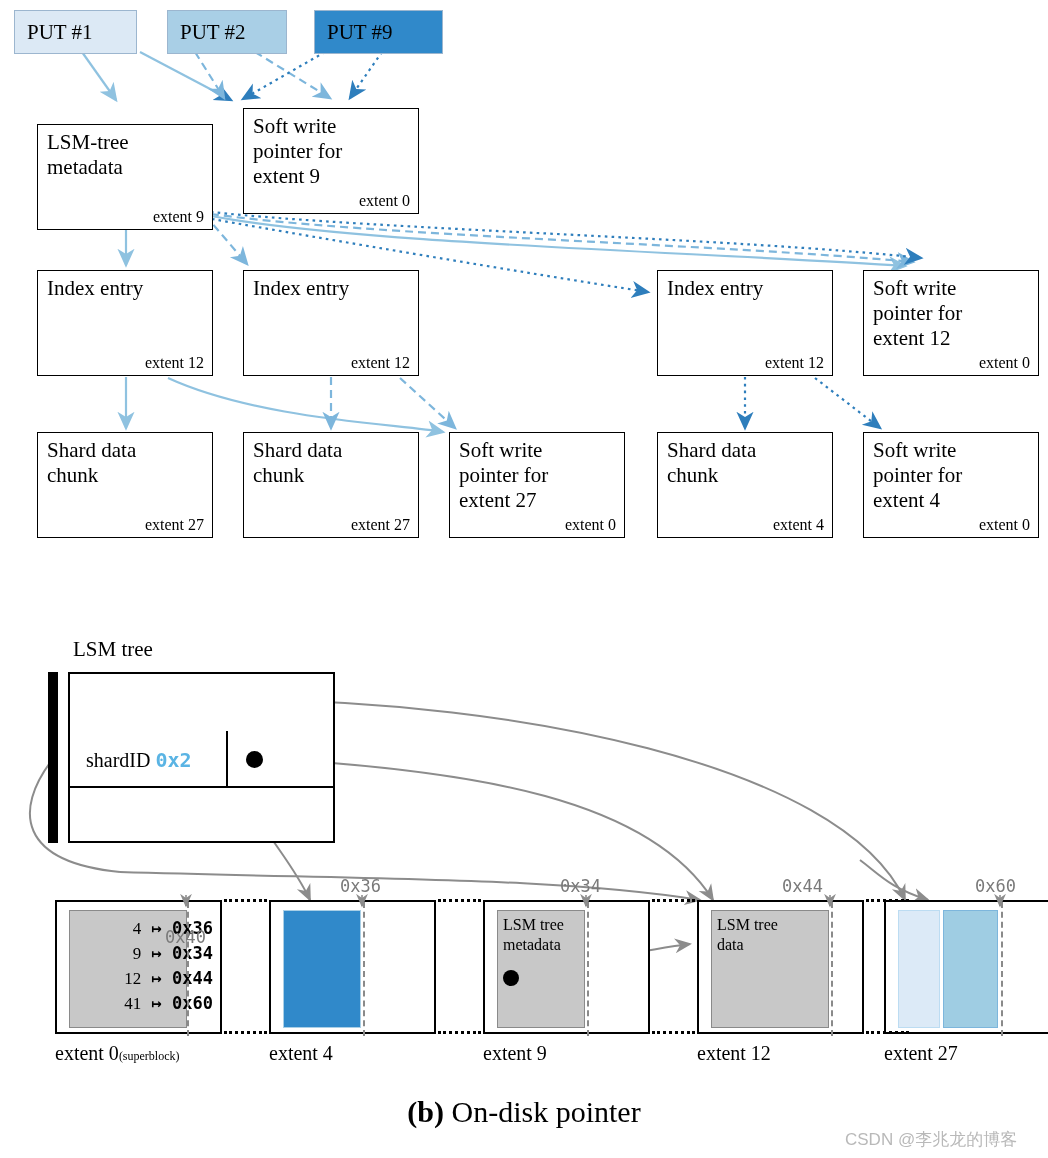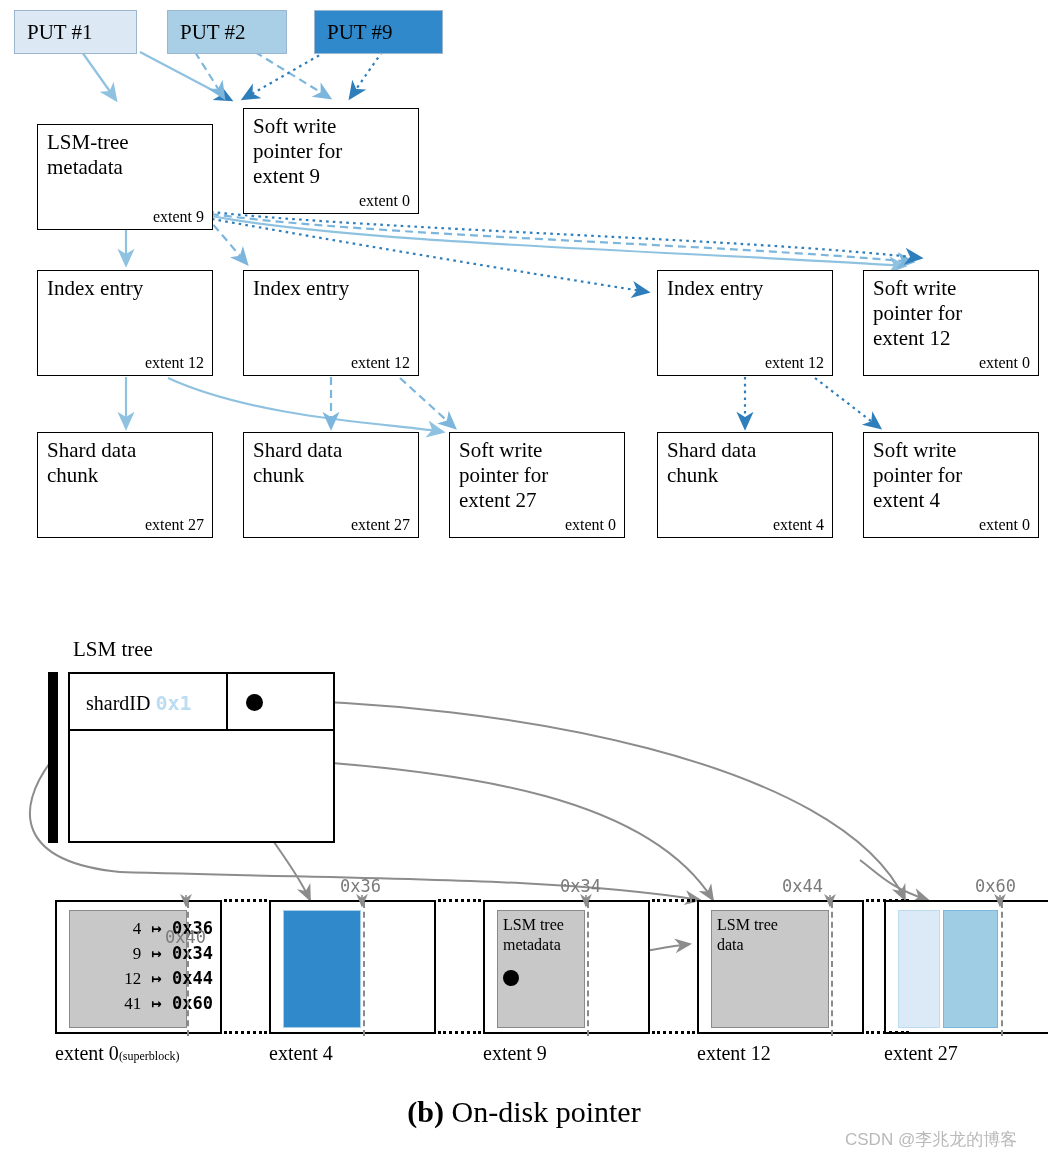--- a/index.html
+++ b/index.html
@@ -179,24 +179,24 @@
 pointer for
 extent 4</div>
     <div class="ext">extent 0</div>
   </div>
 
 
   <div class="lsmlabel" style="left:73px;top:637px;">LSM tree</div>
   <div class="bigbar" style="left:48px;top:672px;width:10px;height:171px;"></div>
 
   <div class="tbl" style="left:68px;top:672px;width:267px;height:171px;">
-    <div class="trow" style="top:0;height:57px;">
+    <div class="trow" style="top:57px;height:57px;">
       <div class="lbl">
         <span>shardID</span>
-        <span class="hex" style="color:#bcdcf2;">0x1</span>
+        <span class="hex" style="color:#5ab4e4;">0x2</span>
       </div>
       <div class="vcell" style="left:156px;"></div>
       <div class="dot" style="left:176px;top:20px;"></div>
       <div class="sep"></div>
     </div>
   </div>
 
   <div class="extent" style="left:55px;top:900px;width:167px;height:134px;">
     <div class="blk" style="left:12px;top:8px;width:118px;height:118px;background:#c8c8c8;border:1px solid #8a8a8a;"></div>
     <div class="sbtbl" style="left:14px;top:14px;width:112px;margin-left:30px;">

